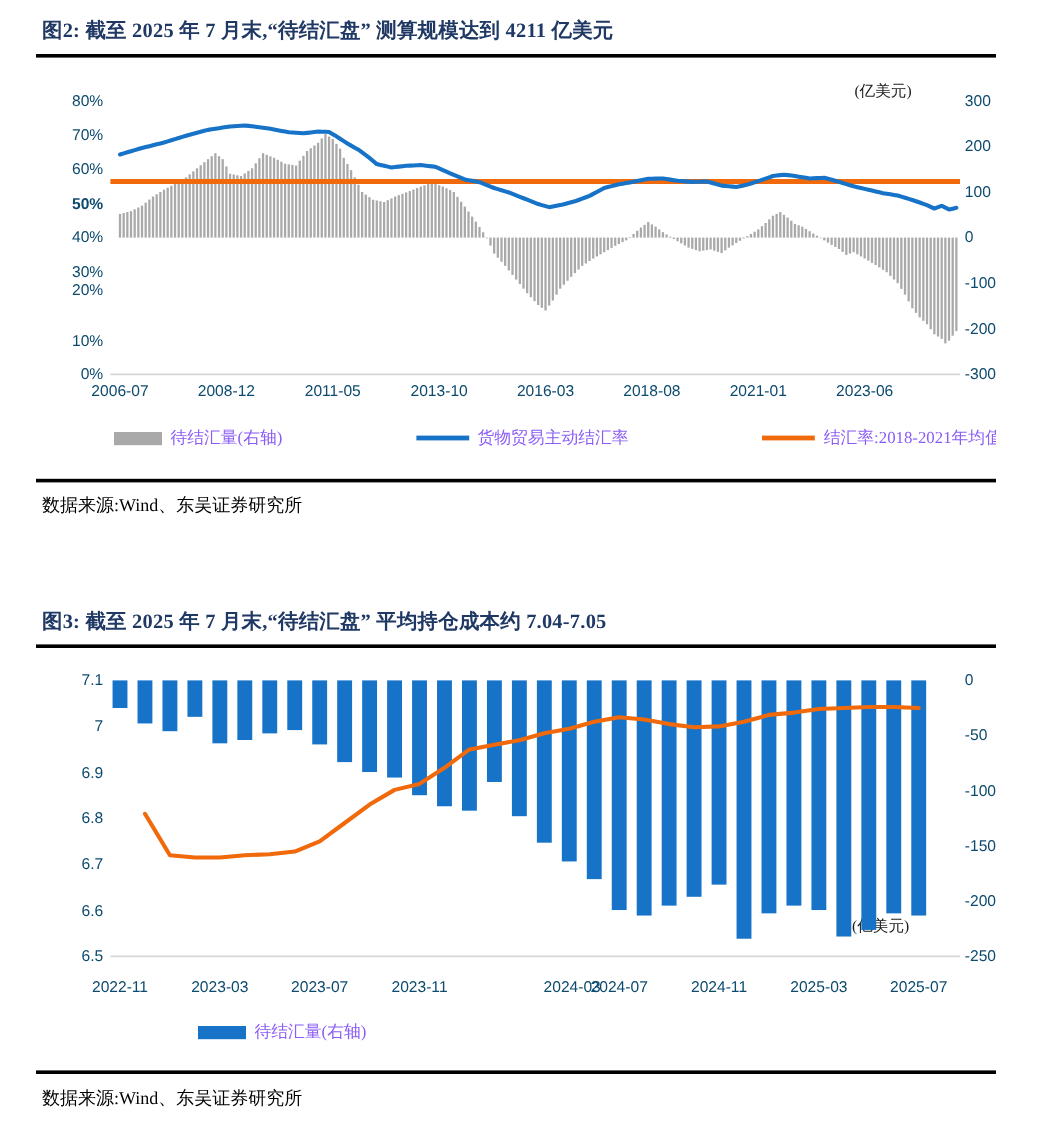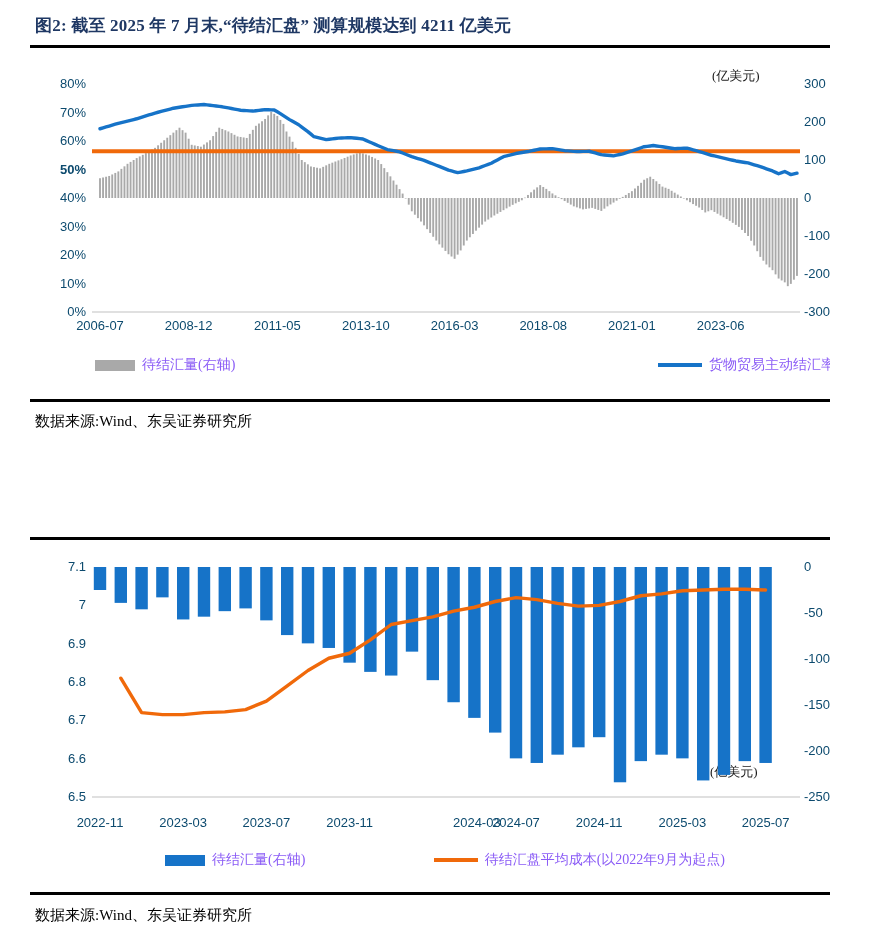--- a/index.html
+++ b/index.html
@@ -30,21 +30,21 @@
   <div class="fig-title" style="top:14px;">图2:  截至 2025 年 7 月末,“待结汇盘” 测算规模达到 4211 亿美元</div>
   <div class="rule" style="top:45px;"></div>
 
   <div id="fig2-labels">
       <div class="tick ytick-l" style="left: 34px; top: 76px;">80%</div>
       <div class="tick ytick-l" style="left: 34px; top: 104.5px;">70%</div>
       <div class="tick ytick-l" style="left: 34px; top: 133px;">60%</div>
       <div class="tick ytick-l" style="left: 34px; top: 161.5px; font-weight: bold;">50%</div>
       <div class="tick ytick-l" style="left: 34px; top: 190px;">40%</div>
       <div class="tick ytick-l" style="left: 34px; top: 218.5px;">30%</div>
-      <div class="tick ytick-l" style="left: 34px; top: 247px; text-align: right;">20%</div>
+      <div class="tick ytick-l" style="left: 34px; top: 234px; text-align: right;">20%</div>
       <div class="tick ytick-l" style="left: 34px; top: 275.5px;">10%</div>
       <div class="tick ytick-l" style="left: 34px; top: 304px;">0%</div>
       <div class="tick ytick-r" style="left: 804px; top: 76px;">300</div>
       <div class="tick ytick-r" style="left: 804px; top: 114px;">200</div>
       <div class="tick ytick-r" style="left: 804px; top: 152px;">100</div>
       <div class="tick ytick-r" style="left: 804px; top: 190px;">0</div>
       <div class="tick ytick-r" style="left: 804px; top: 228px;">-100</div>
       <div class="tick ytick-r" style="left: 804px; top: 266px;">-200</div>
       <div class="tick ytick-r" style="left: 804px; top: 304px;">-300</div>
       <div class="tick xtick" style="left: 100px; top: 318px;">2006-07</div>
@@ -294,25 +294,30 @@
 
   <div class="legend" style="left:95px;top:356px;width:740px;">
     <span class="li">
       <span class="sw-bar" style="background: rgb(169, 169, 169);"></span>
       <span>待结汇量(右轴)</span>
     </span>
     <span class="li">
       <span class="sw-line" style="background: rgb(22, 115, 200);"></span>
       <span>货物贸易主动结汇率</span>
     </span>
+    <span class="li">
+      <span class="sw-line" style="background: rgb(240, 105, 10);"></span>
+      <span>结汇率:2018-2021年均值</span>
+    </span>
   </div>
 
   <div class="rule" style="top:399px;"></div>
   <div class="source" style="top:412px;">数据来源:Wind、东吴证券研究所</div>
 
+  <div class="fig-title" style="top:506px;">图3:  截至 2025 年 7 月末,“待结汇盘” 平均持仓成本约 7.04-7.05</div>
   <div class="rule" style="top:537px;"></div>
 
   <div id="fig3-labels">
       <div class="tick ytick-l" style="left: 34px; top: 559px;">7.1</div>
       <div class="tick ytick-l" style="left: 34px; top: 597.33px;">7</div>
       <div class="tick ytick-l" style="left: 34px; top: 635.66px;">6.9</div>
       <div class="tick ytick-l" style="left: 34px; top: 673.99px;">6.8</div>
       <div class="tick ytick-l" style="left: 34px; top: 712.32px;">6.7</div>
       <div class="tick ytick-l" style="left: 34px; top: 750.65px;">6.6</div>
       <div class="tick ytick-l" style="left: 34px; top: 788.98px;">6.5</div>
@@ -369,22 +374,18 @@
       <rect x="648.60" y="9.00" width="12.4" height="194.12" fill="#1673C8"></rect>
       <rect x="669.40" y="9.00" width="12.4" height="195.96" fill="#1673C8"></rect>
       <polyline points="30.80,120.17 51.60,154.67 72.40,156.58 93.20,156.58 114.00,154.67 134.80,153.90 155.60,151.60 176.40,143.17 197.20,127.83 218.00,112.50 238.80,100.23 259.60,95.25 280.40,81.83 301.20,66.50 322.00,62.67 342.80,58.83 363.60,53.08 384.40,49.25 405.20,43.50 426.00,39.67 446.80,41.58 467.60,45.42 488.40,48.10 509.20,47.33 530.00,43.50 550.80,37.75 571.60,35.83 592.40,32.77 613.20,32.00 634.00,31.23 654.80,31.23 675.60,32.00 " fill="none" stroke="#F0690A" stroke-width="3.4" stroke-linejoin="round" stroke-linecap="round"></polyline>
     </svg>
 
   <div class="legend" style="left:165px;top:851px;width:560px;">
     <span class="li">
       <span class="sw-bar" style="background: rgb(22, 115, 200);"></span>
       <span>待结汇量(右轴)</span>
     </span>
-    <span class="li">
-      <span class="sw-line" style="background: rgb(240, 105, 10);"></span>
-      <span>待结汇盘平均成本(以2022年9月为起点)</span>
-    </span>
   </div>
 
   <div class="rule" style="top:892px;"></div>
   <div class="source" style="top:906px;">数据来源:Wind、东吴证券研究所</div>
 
 </div>
 
 </body></html>

